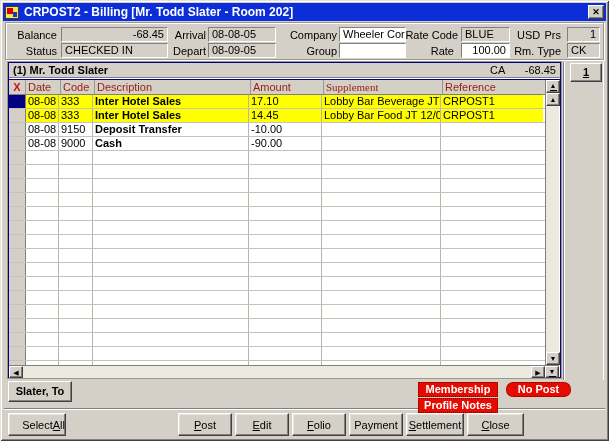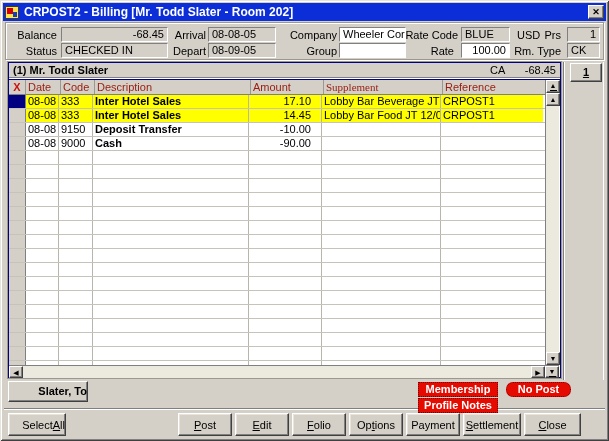--- a/index.html
+++ b/index.html
@@ -42,21 +42,21 @@
   .thead{display:flex;height:15px;background:#d4d0c8;border-bottom:1px solid #808080;}
   .thead .hc{color:#9a1b10;line-height:14px;padding:0 2px;border-right:1px solid #9b988f;
              white-space:nowrap;overflow:hidden;flex:none;}
   .thead .hc.hx{color:#cc1111;font-weight:bold;text-align:center;padding:0;}
   .tbody{height:270px;overflow:hidden;background:#fff;}
   .trow{display:flex;height:14px;border-bottom:1px solid #c6c3bb;}
   .cell{flex:none;line-height:13px;padding:0 2px;border-right:1px solid #b8b5ad;
         white-space:nowrap;overflow:hidden;}
   .c-x{width:17px;background:#d4d0c8;border-right:1px solid #808080;padding:0;}
   .c-date{width:33px;}.c-code{width:34px;}.c-desc{width:156px;font-weight:bold;}
-  .c-amt{width:73px;text-align:right;padding-right:10px;}
+  .c-amt{width:73px;padding-right:10px;}
   .c-sup{width:119px;}.c-ref{width:102px;border-right:none;}
   .hc.hx{width:17px;}.hc.hdate{width:35px;}.hc.hcode{width:34px;}.hc.hdesc{width:156px;}
   .hc.hamt{width:73px;}.hc.hsup{width:119px;font-family:Liberation Serif, serif;}.hc.href{width:102px;border-right:none;}
   .trow.hl .cell:not(.c-x){background:#ffff00;}
   .c-x.sel{background:#000080;}
   
   .vscroll{display:flex;flex-direction:column;background:#eceade;border-left:1px solid #808080;}
   .hscroll{display:flex;background:#eceade;border-top:1px solid #808080;}
   .sbtn{width:14px;height:13px;background:#d4d0c8;border:1px solid;border-color:#fff #404040 #404040 #fff;
         box-shadow:inset -1px -1px 0 #808080;display:flex;flex-direction:column;
@@ -66,23 +66,23 @@
   .hspacer{flex:1;}
   .hscroll .sbtn{height:12px;}
   .corner{background:#eceade;}
   
   .rstrip{position:absolute;left:563px;top:62px;width:41px;height:318px;background:#d4d0c8;
           border-left:1px solid #808080;border-right:1px solid #fff;box-shadow:inset 1px 0 0 #fff;}
   .numbtn{position:absolute;left:570px;top:63px;width:32px;height:19px;background:#d4d0c8;
           border:1px solid;border-color:#fff #404040 #404040 #fff;box-shadow:inset -1px -1px 0 #808080;
           font-weight:bold;text-align:center;line-height:17px;text-decoration:underline;}
   
-  .tabbtn{position:absolute;left:8px;top:381px;width:80px;height:21px;background:#d4d0c8;
+  .tabbtn{position:absolute;left:8px;top:381px;width:64px;height:21px;background:#d4d0c8;
           border:1px solid;border-color:#fff #404040 #404040 #fff;box-shadow:inset -1px -1px 0 #808080;
-          font-weight:bold;text-align:right;line-height:19px;}
+          font-weight:bold;text-align:center;line-height:19px;}
   .groove{position:absolute;left:4px;right:4px;top:408px;height:0;border-top:1px solid #808080;
           box-shadow:0 1px 0 #fff;}
   .badge{position:absolute;height:15px;background:#e60b00;color:#fff;font-weight:bold;
          text-align:center;line-height:13px;border:1px dotted #7b0000;}
   .badge.b-mem{left:418px;top:382px;width:80px;}
   .badge.b-nopost{left:506px;top:382px;width:65px;border-radius:7px;}
   .badge.b-notes{left:418px;top:398px;width:80px;}
   .btnrow{position:absolute;left:178px;top:413px;display:flex;gap:3px;}
   .btn{height:23px;background:#d4d0c8;border:1px solid;border-color:#fff #404040 #404040 #fff;
        box-shadow:inset -1px -1px 0 #808080,inset 1px 1px 0 #e8e4dc;
@@ -384,25 +384,20 @@
         <span></span>
         <span class="key">E</span>
         <span>dit</span>
       </div>
     <div class="btn w54">
         <span></span>
         <span class="key">F</span>
         <span>olio</span>
       </div>
     <div class="btn w54">
-        <span>Op</span>
-        <span class="key">t</span>
-        <span>ions</span>
-      </div>
-    <div class="btn w54">
         <span>Payment</span>
         <span class="key"></span>
         <span></span>
       </div>
     <div class="btn w58">
         <span></span>
         <span class="key">S</span>
         <span>ettlement</span>
       </div>
     <div class="btn w57">

